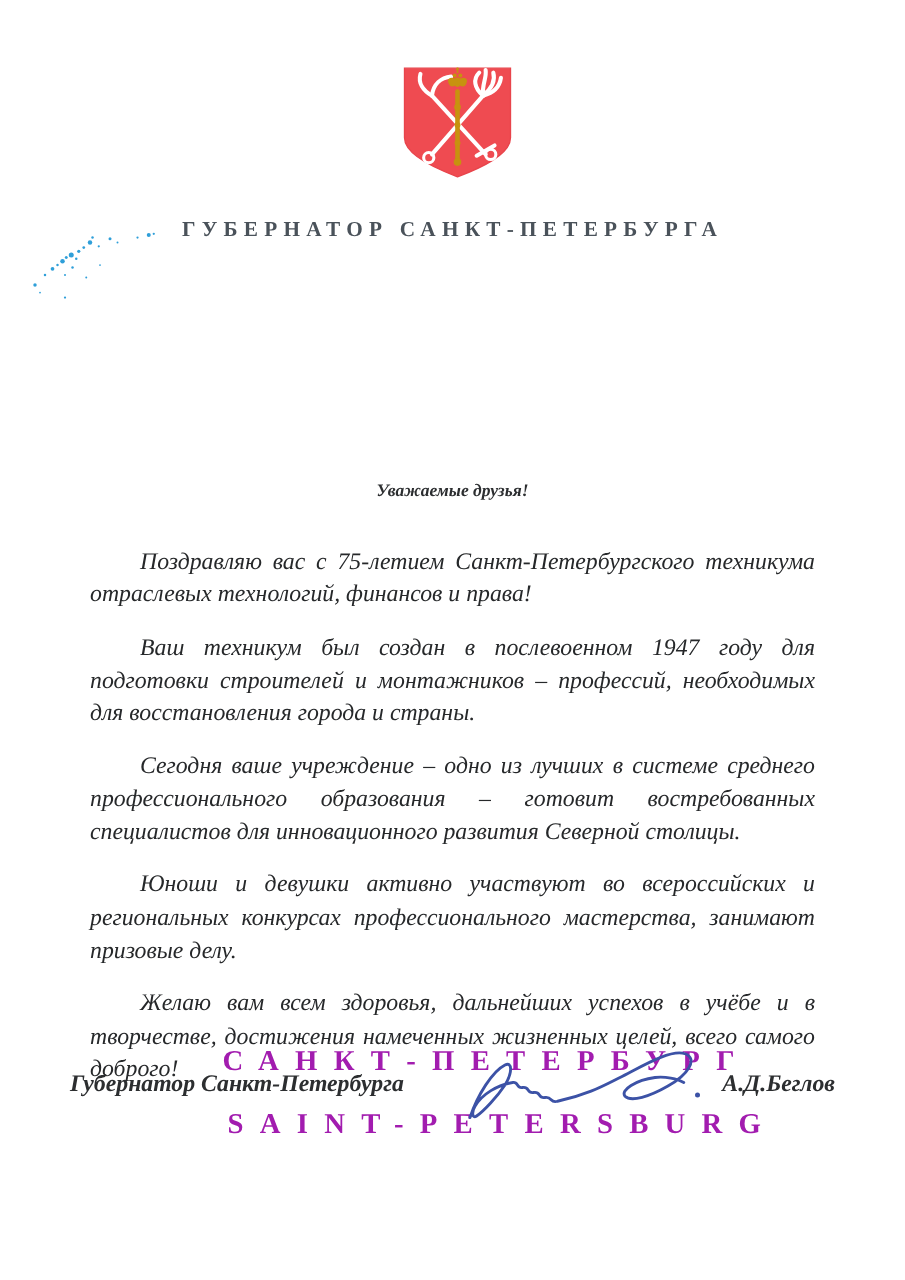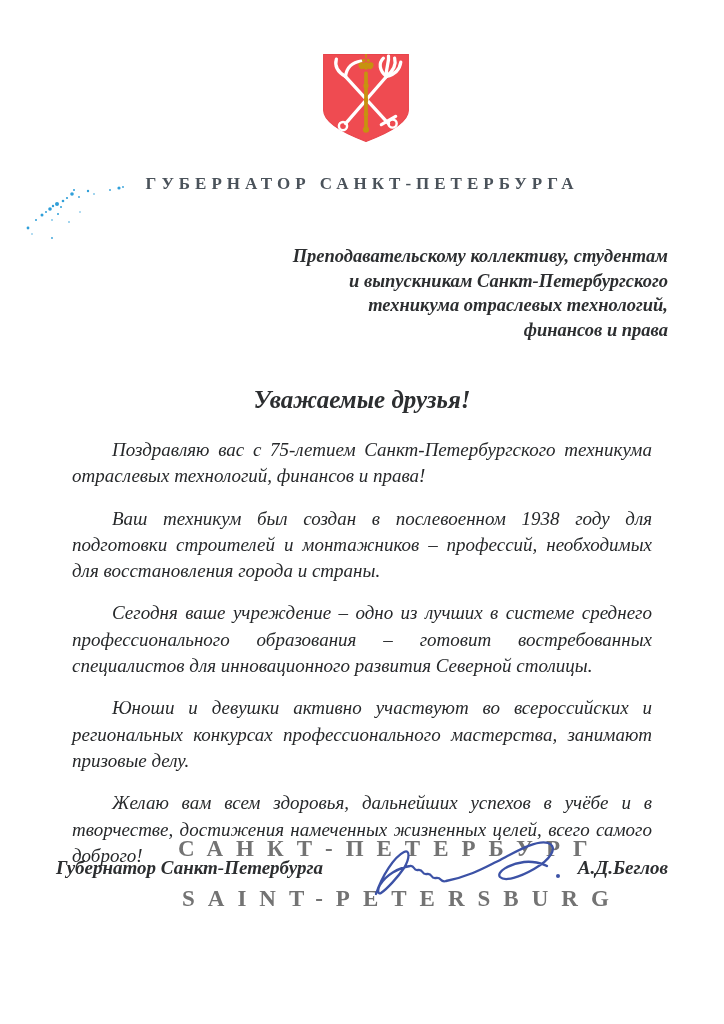--- a/index.html
+++ b/index.html
@@ -30,40 +30,40 @@
     text-align:right;
     font-style:italic;font-weight:700;
     font-size:18.5px;line-height:24.5px;
     color:#2c2e30;
     white-space:pre-line;
   }
   .salutation{
     position:absolute;left:0;top:386px;width:724px;
     text-align:center;
     font-style:italic;font-weight:700;
-    font-size:25px;color:#2c2e30;
+    font-size:14px;color:#2c2e30;
   }
   .body-text{
     position:absolute;left:56px;top:421px;width:612px;
     font-style:italic;
     font-size:19px;line-height:26.3px;
     text-align:justify;
     color:#26282a;
   }
   .body-text p{margin:16px;text-indent:40px;}
   .watermark{
     position:absolute;left:0;top:0;width:724px;height:1024px;
     pointer-events:none;
   }
   .wm-line{
     position:absolute;
     font-family:"Liberation Serif","DejaVu Serif",serif;
     font-size:23px;font-weight:600;
     letter-spacing:13px;
-    color:#737373;
+    color:#a21caf;
     white-space:nowrap;
   }
   .wm-1{left:178px;top:836px;}
   .wm-2{left:182px;top:886px;}
   .sign-row{
     position:absolute;left:56px;top:857px;width:612px;
     display:flex;justify-content:space-between;align-items:baseline;
     font-style:italic;font-weight:700;
     font-size:19px;color:#2c2e30;
   }
@@ -140,30 +140,26 @@
         <circle cx="88" cy="8" r="0.9"></circle>
       <circle cx="97" cy="6" r="1.6"></circle>
         <circle cx="101" cy="5" r="0.9"></circle>
       <circle cx="47" cy="40" r="0.8"></circle>
         <circle cx="30" cy="56" r="0.9"></circle>
       <circle cx="10" cy="52" r="0.7"></circle>
         <circle cx="58" cy="30" r="0.7"></circle>
     </g>
   </svg>
 
-  <div class="addressee">Преподавательскому коллективу, студентам
-и выпускникам Санкт-Петербургского
-техникума отраслевых технологий,
-финансов и права</div>
 
   <div class="salutation">Уважаемые друзья!</div>
 
   <div class="body-text">
     <p>Поздравляю вас с 75-летием Санкт-Петербургского техникума отраслевых технологий, финансов и права!</p>
-    <p>Ваш техникум был создан в послевоенном 1938 году для подготовки строителей и монтажников – профессий, необходимых для восстановления города и страны.</p>
+    <p>Ваш техникум был создан в послевоенном 1947 году для подготовки строителей и монтажников – профессий, необходимых для восстановления города и страны.</p>
     <p>Сегодня ваше учреждение – одно из лучших в системе среднего профессионального образования – готовит востребованных специалистов для инновационного развития Северной столицы.</p>
     <p>Юноши и девушки активно участвуют во всероссийских и региональных конкурсах профессионального мастерства, занимают призовые делу.</p>
     <p>Желаю вам всем здоровья, дальнейших успехов в учёбе и в творчестве, достижения намеченных жизненных целей, всего самого доброго!</p>
   </div>
 
   <div class="sign-row">
     <span>Губернатор Санкт-Петербурга</span>
     <span>А.Д.Беглов</span>
   </div>
 

